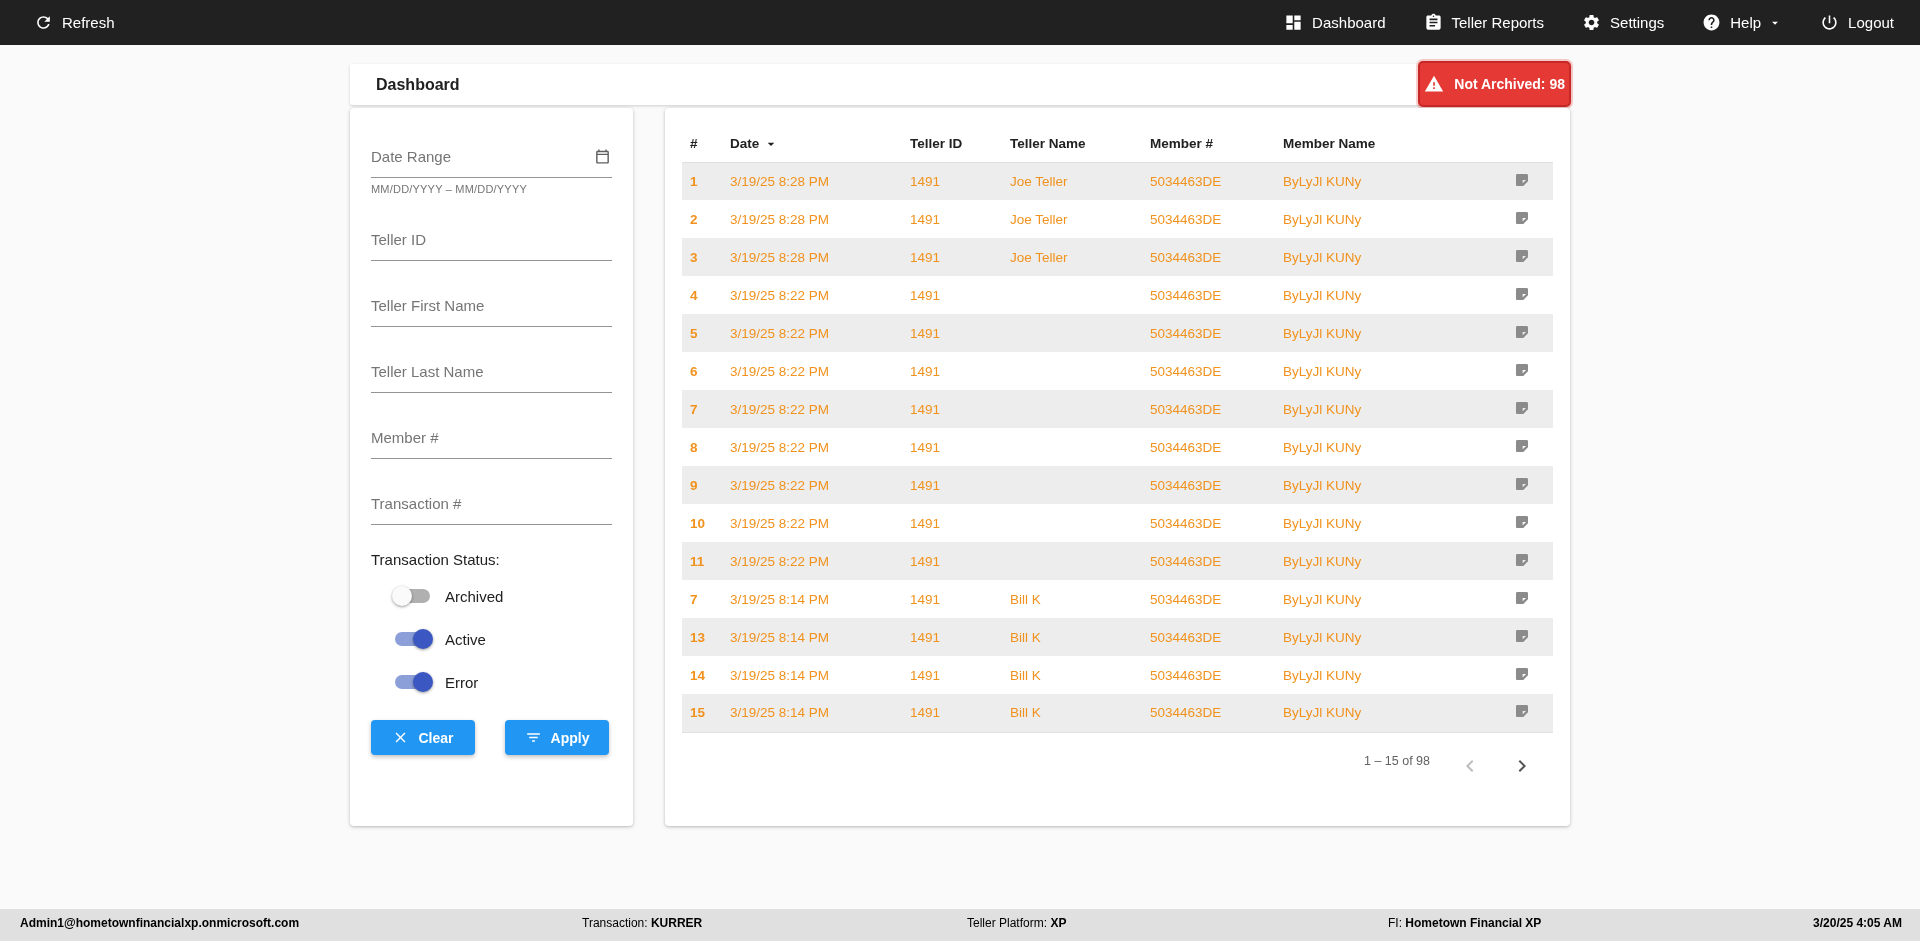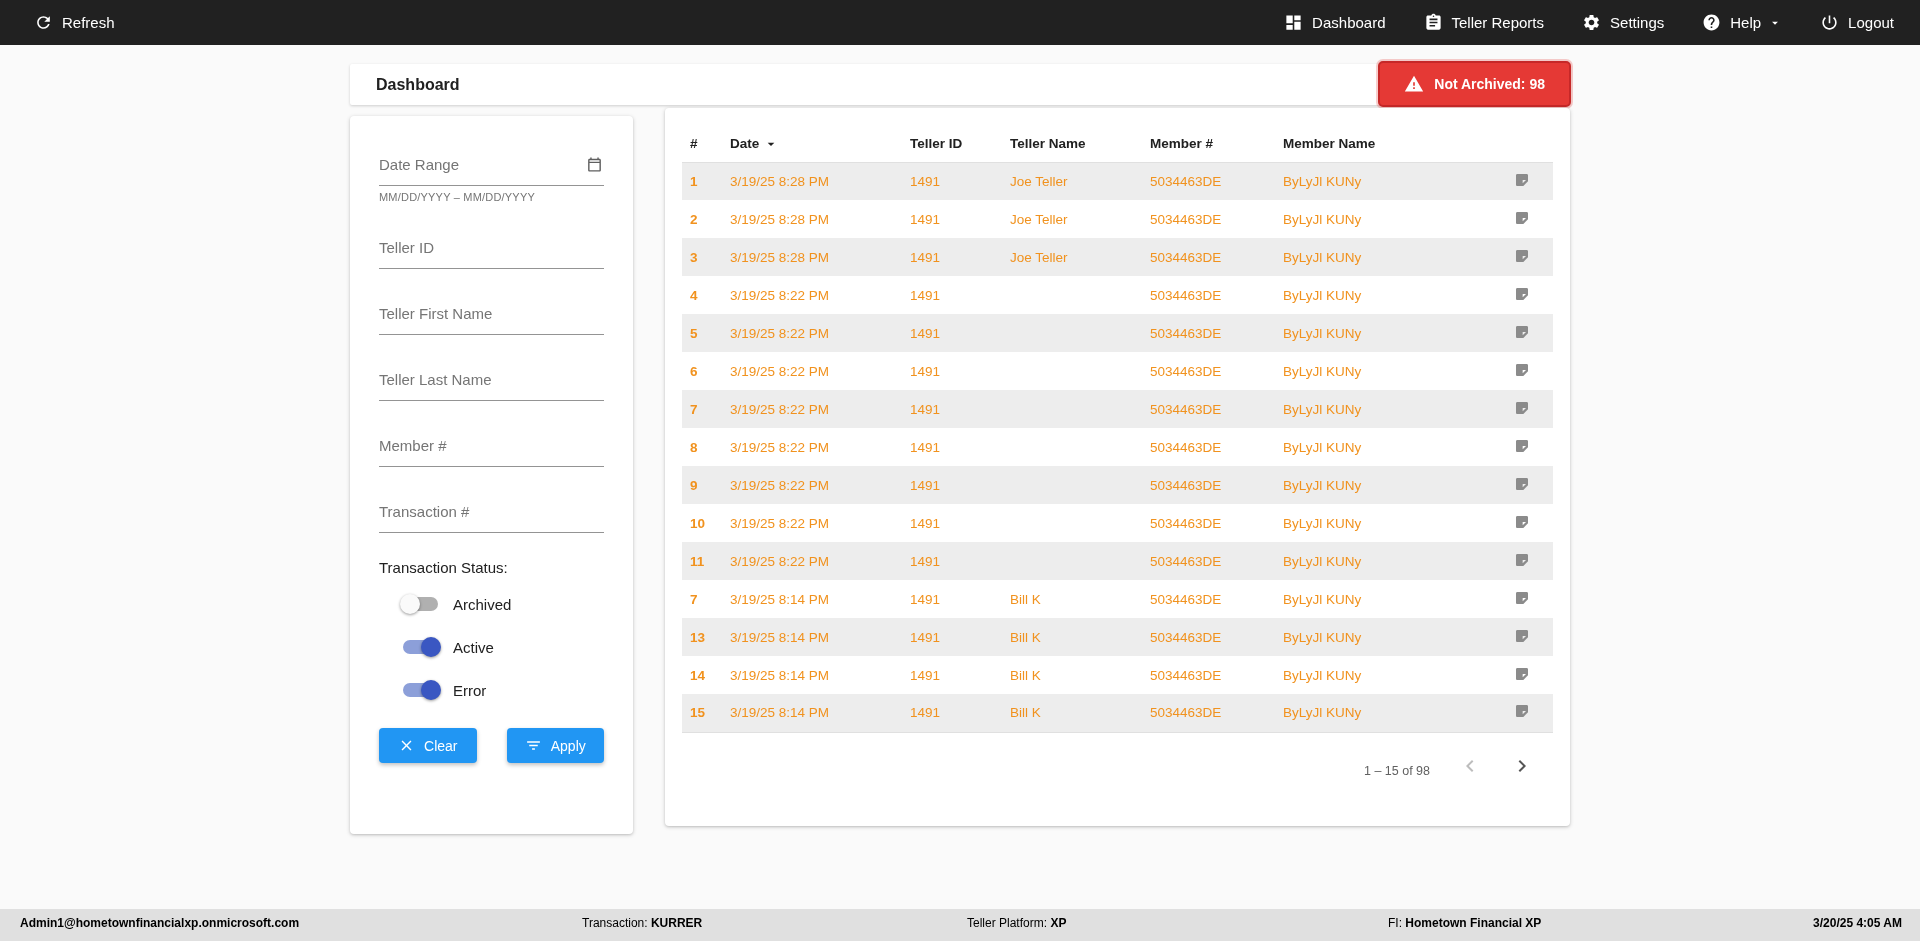--- a/index.html
+++ b/index.html
@@ -28,31 +28,31 @@
     position:absolute; left:350px; top:64px; width:1220px; height:41px;
     background:#fff; border-radius:2px;
     box-shadow:0 1px 3px rgba(0,0,0,.18);
     display:flex; align-items:center; padding-left:26px;
   }
   .page-title { font-size:16px; font-weight:bold; }
   .badge {
     position:absolute; right:-1px; top:-3px; height:46px;
     background:#e53935; border:2px solid #c62828; border-radius:5px;
     color:#fff; display:flex; align-items:center; gap:10px;
-    padding:0 24px; font-size:14px; font-weight:bold; cursor:pointer;
+    padding:0 4px; font-size:14px; font-weight:bold; cursor:pointer;
     box-shadow:0 0 0 2px rgba(229,57,53,.25);
   }
   .badge svg { width:20px; height:20px; fill:#fff; }
 
   
   .card {
     position:absolute; background:#fff; border-radius:4px;
     box-shadow:0 1px 4px rgba(0,0,0,.18), 0 1px 2px rgba(0,0,0,.1);
   }
-  .filter-card { left:350px; top:116px; width:283px; height:718px; padding:30px 29px 0; }
+  .filter-card { left:350px; top:108px; width:283px; height:718px; padding:30px 21px 0; }
   .table-card  { left:665px; top:108px; width:905px; height:718px; padding:18px 17px 0; }
 
   
   .field { position:relative; margin-bottom:26px; }
   .field input {
     width:100%; border:none; border-bottom:1px solid #949494; background:transparent;
     font-size:15px; padding:10px 22px 12px 0; outline:none;
     font-family:inherit; color:#212121;
   }
   .field input::placeholder { color:#757575; opacity:1; }
@@ -70,21 +70,21 @@
   .switch.off { background:#b0b0b0; }
   .switch.off .thumb { left:-3px; background:#fafafa; }
   .switch.on { background:#8c9fd9; }
   .switch.on .thumb { right:-3px; background:#3a57c2; }
 
   .btn-row { display:flex; gap:30px; margin:26px 0 0 0; }
   .btn {
     display:flex; align-items:center; justify-content:center; gap:9px;
     width:104px; height:35px; background:#2196f3; color:#fff;
     border:none; border-radius:4px; font-size:14px; font-family:inherit;
-    box-shadow:0 2px 4px rgba(0,0,0,.25); cursor:pointer;
+    box-shadow:0 2px 4px rgba(0,0,0,.25); cursor:pointer;font-weight:bold;
   }
   .btn svg { width:17px; height:17px; fill:#fff; }
 
   
   table { width:100%; border-collapse:collapse; table-layout:fixed; }
   th {
     text-align:left; font-size:13.5px; font-weight:bold; color:#212121;
     height:36px; padding:0 8px; border-bottom:1px solid #e0e0e0; white-space:nowrap;
   }
   th.sortable { cursor:pointer; }
@@ -97,21 +97,21 @@
   tr.data-row { cursor:pointer; }
   tr.striped td { background:#ededed; }
   tbody tr:last-child td { border-bottom:1px solid #e0e0e0; }
   td.c-num { font-weight:bold; }
   td.c-icon { text-align:center; }
   .note { display:inline-flex; cursor:pointer; }
   .note svg { width:16px; height:16px; fill:#8b8b8b; }
 
   .pagination {
     position:absolute; right:36px; bottom:48px;
-    display:flex; align-items:flex-end; gap:28px;
+    display:flex; align-items:flex-start; gap:28px;
     font-size:12.5px; color:#616161;
   }
   .pg-btn { cursor:pointer; display:inline-flex; }
   .pg-btn svg { width:24px; height:24px; fill:#555; }
   .pg-btn.disabled svg { fill:#bdbdbd; }
 
   
   .footer {
     position:absolute; left:0; right:0; bottom:0; height:32px;
     background:#e0e0e0; font-size:12px; line-height:28px; color:#000;

